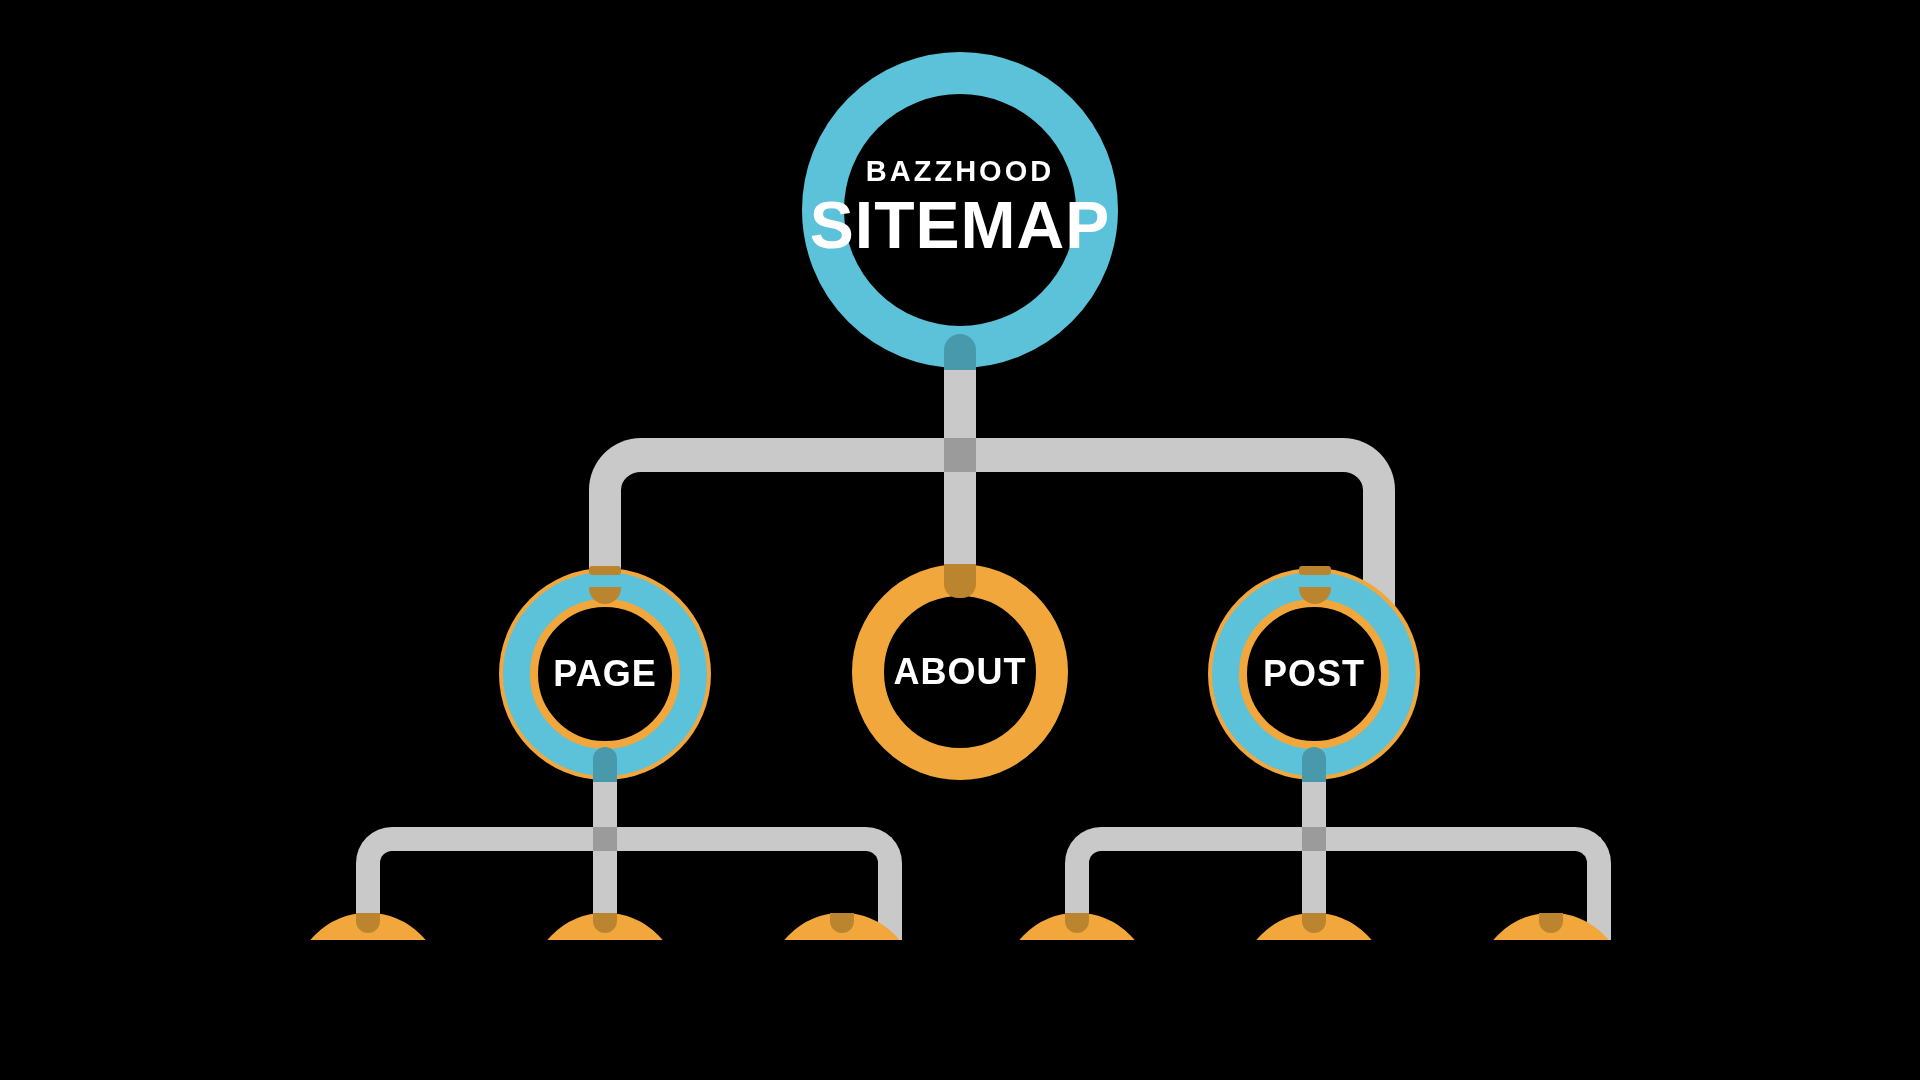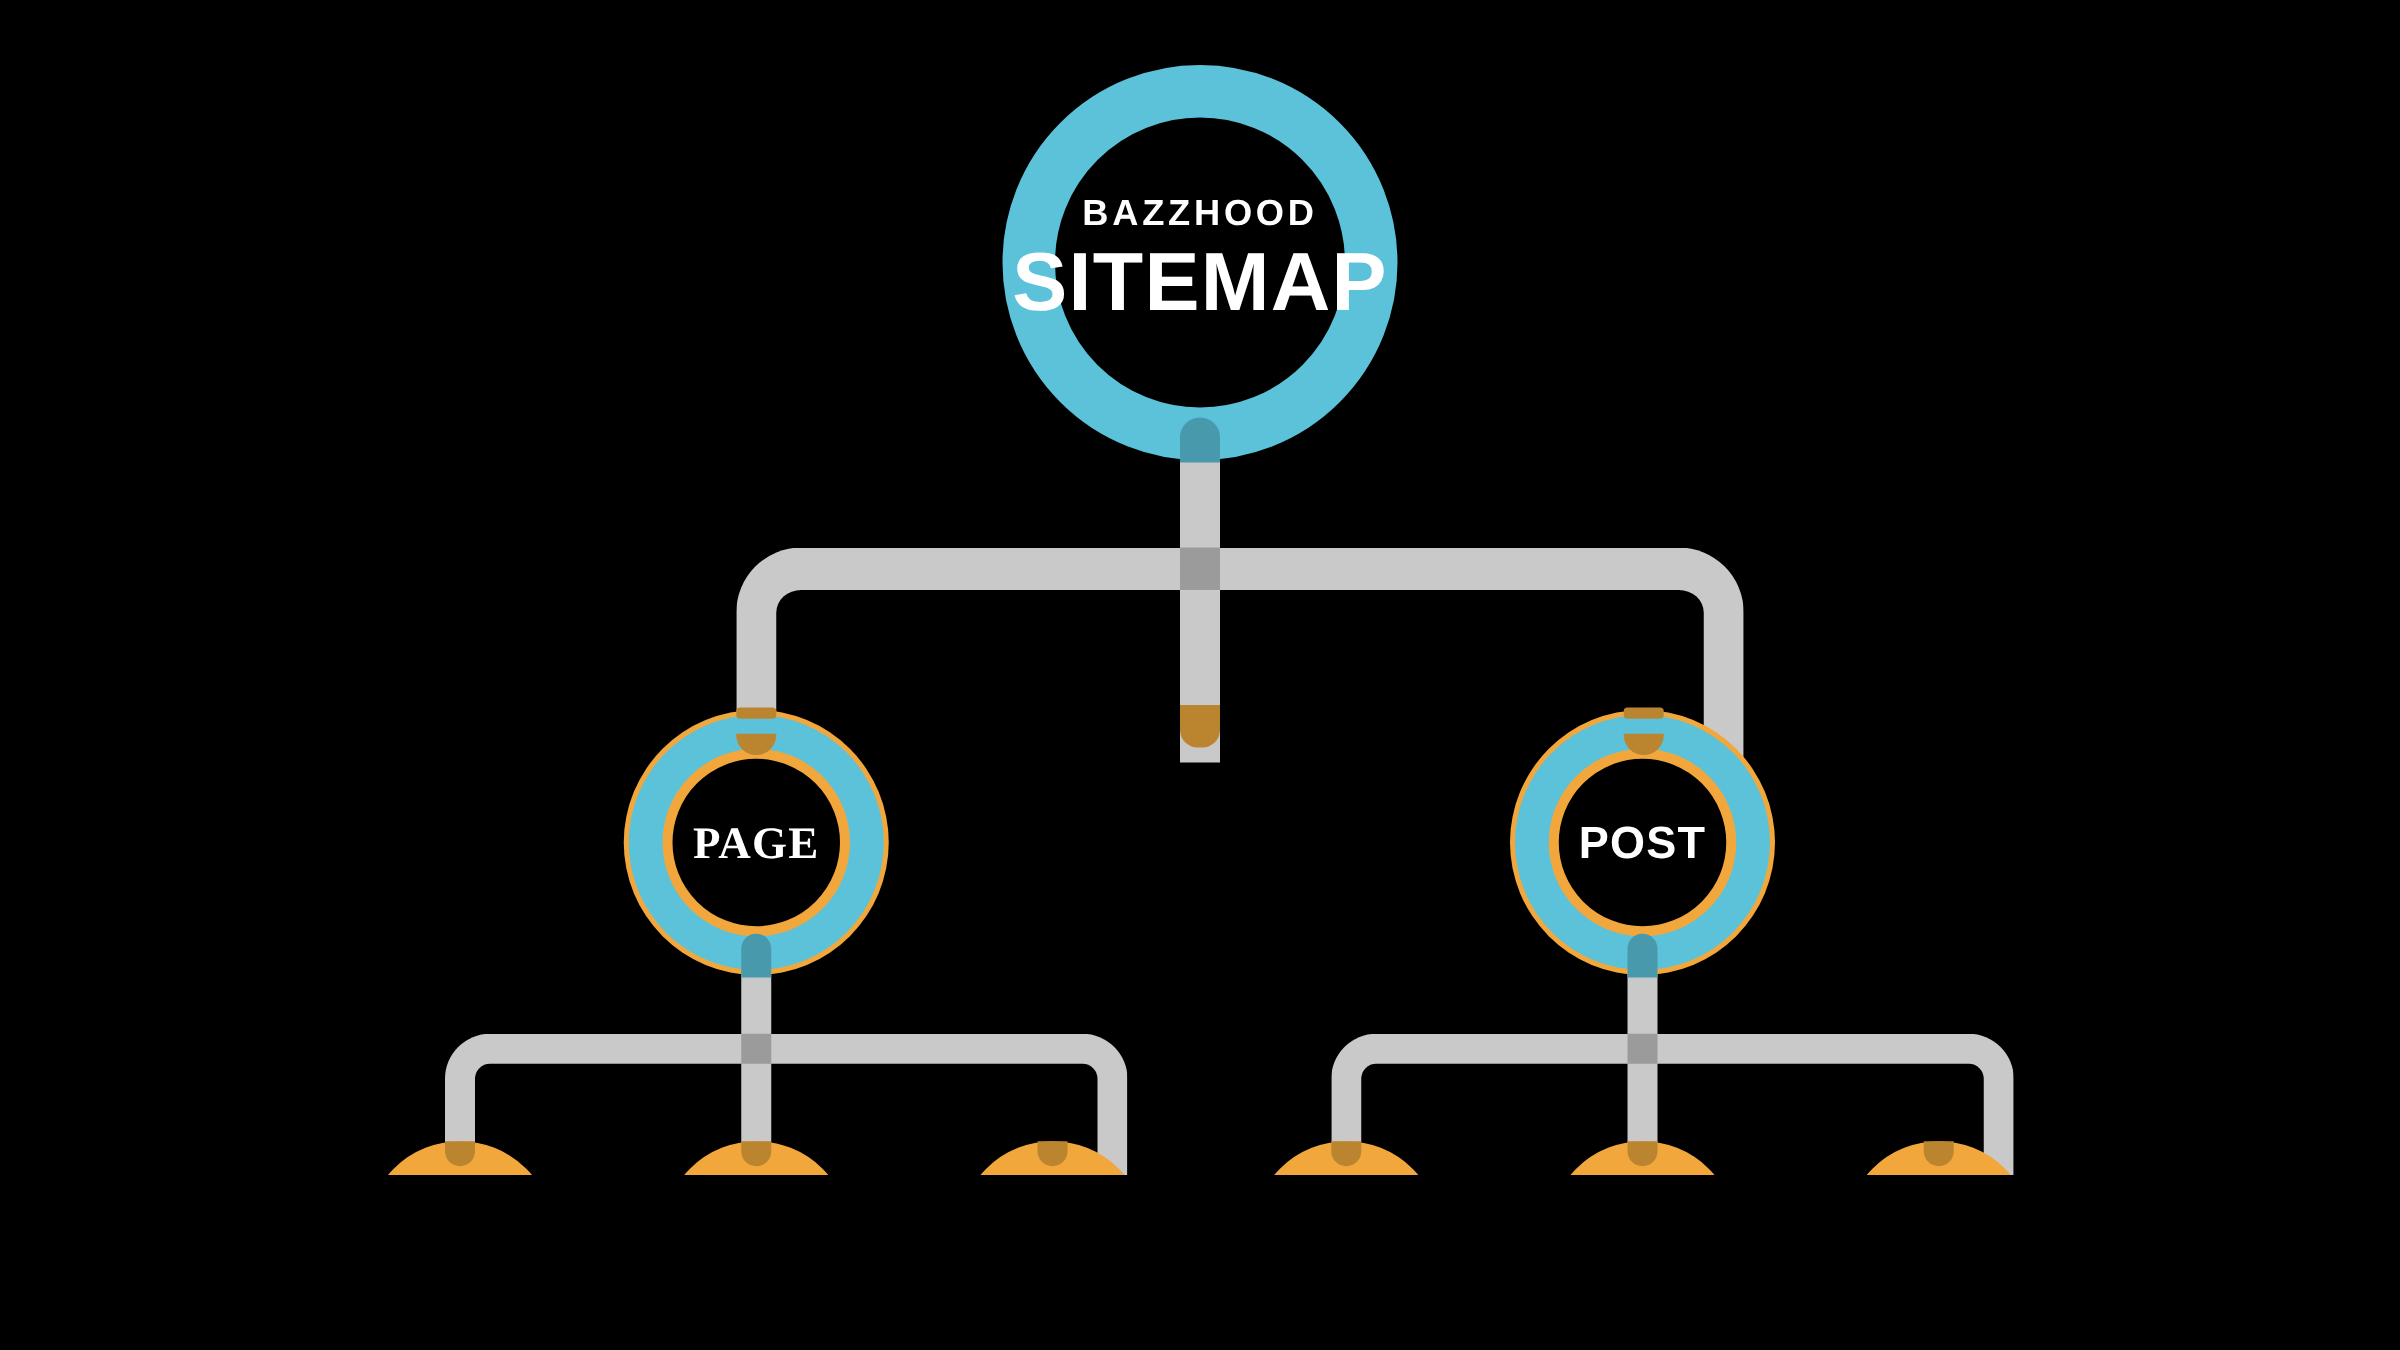--- a/index.html
+++ b/index.html
@@ -31,21 +31,21 @@
   #l1-cross{left:944px;top:438px;width:32px;height:34px;}
   #l2-left-cross{left:593px;top:827px;width:24px;height:24px;}
   #l2-right-cross{left:1302px;top:827px;width:24px;height:24px;}
   
   .node{position:absolute;z-index:3;border-radius:50%;box-sizing:border-box;display:flex;align-items:center;justify-content:center;}
   #root-node{left:802px;top:52px;width:316px;height:316px;background:var(--node_fill);border:42px solid var(--teal);}
   .root-text{display:flex;flex-direction:column;align-items:center;justify-content:center;color:var(--text);text-align:center;}
   .root-brand{font-size:29px;font-weight:bold;letter-spacing:3px;line-height:1.1;}
   .root-title{font-size:66px;font-weight:bold;letter-spacing:1px;line-height:1.15;}
   .dual{position:absolute;z-index:3;width:212px;height:212px;border-radius:50%;background:var(--orange);}
-  #page-node{left:499px;top:568px;font-family:Liberation Serif, serif;}
+  #page-node{left:499px;top:568px;}
   #post-node{left:1208px;top:568px;}
   .dual-teal{position:absolute;inset:4px;border-radius:50%;background:var(--teal);}
   .dual-inner{position:absolute;inset:27px;border-radius:50%;background:var(--node_fill);border:8px solid var(--orange);box-sizing:border-box;display:flex;align-items:center;justify-content:center;}
   #about-node{left:852px;top:564px;width:216px;height:216px;background:var(--node_fill);border:32px solid var(--orange);}
   .node-label{color:var(--text);font-size:36px;font-weight:bold;letter-spacing:1px;}
   .leaf{position:absolute;z-index:3;width:150px;height:150px;border-radius:50%;box-sizing:border-box;background:var(--node_fill);border:27px solid var(--orange);}
   #leaf-1{left:293px;top:913px;}
   #leaf-2{left:530px;top:913px;}
   #leaf-3{left:767px;top:913px;}
   #leaf-4{left:1002px;top:913px;}
@@ -92,20 +92,23 @@
   </div>
 
   <div class="dual" id="page-node">
     <div class="dual-teal">
       <div class="dual-inner">
         <span class="node-label">PAGE</span>
       </div>
     </div>
   </div>
 
+  <div class="node" id="about-node">
+    <span class="node-label">ABOUT</span>
+  </div>
 
   <div class="dual" id="post-node">
     <div class="dual-teal">
       <div class="dual-inner">
         <span class="node-label">POST</span>
       </div>
     </div>
   </div>
 
   <div class="leaf" id="leaf-1"></div>

